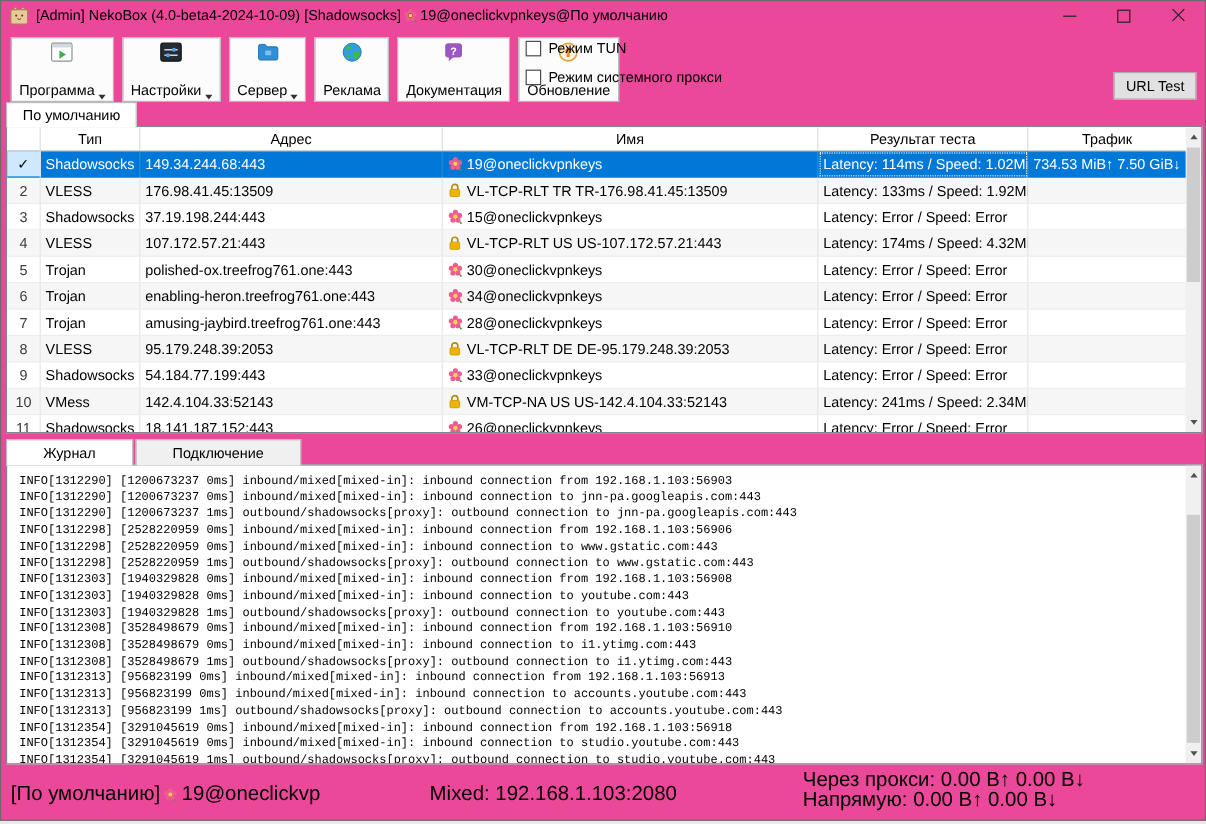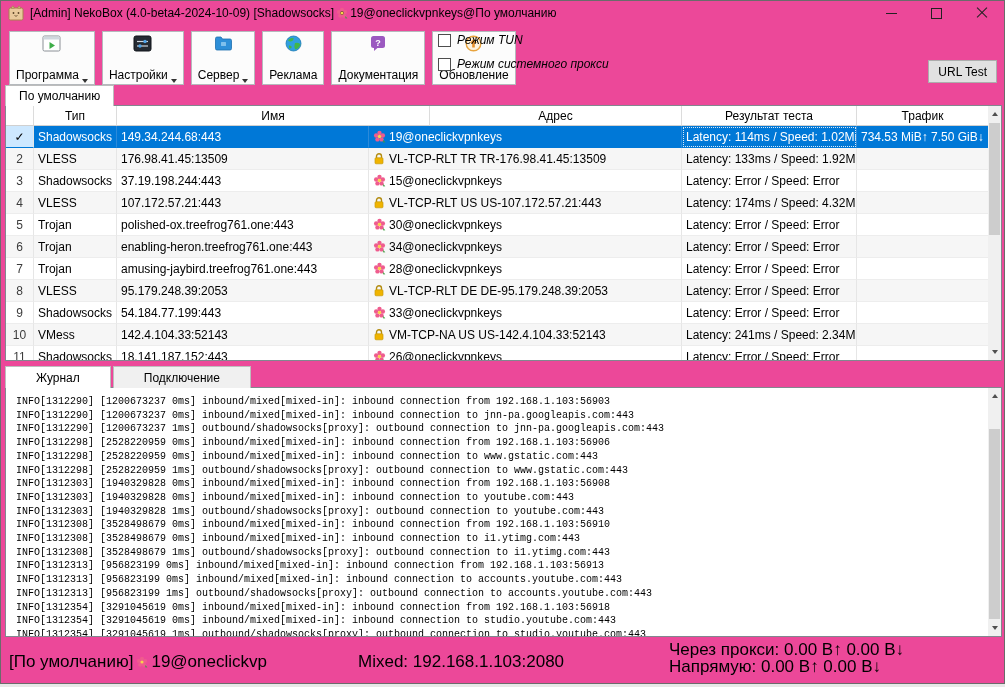--- a/index.html
+++ b/index.html
@@ -21,21 +21,21 @@
   .close-glyph::after{transform:rotate(-45deg);}
   
   .toolbar{position:absolute;top:24px;left:0;right:0;height:62px;}
   .tb-buttons{position:absolute;left:8px;top:6px;display:flex;gap:7px;}
   .tbtn{border:1px solid #b5b9bd;background:#fcfcfc;height:54px;min-width:58px;padding:3px 6px 2px;
     display:flex;flex-direction:column;align-items:center;justify-content:space-between;
     font-size:12px;color:#000;box-sizing:border-box;}
   .tbtn .lbl{display:flex;align-items:flex-end;gap:3px;white-space:nowrap;}
   .menu-arrow{width:0;height:0;border-left:3px solid transparent;border-right:3px solid transparent;
     border-top:4px solid #333;margin-bottom:1px;transform:translateY(2px);}
-  .tb-checks{position:absolute;left:437px;top:8px;display:flex;flex-direction:column;gap:10px;font-style:italic;}
+  .tb-checks{position:absolute;left:437px;top:8px;display:flex;flex-direction:column;gap:10px;}
   .chk{display:flex;align-items:center;gap:6px;font-size:12px;}
   .box{width:13px;height:13px;border:1px solid #4d4d4d;background:#fff;box-sizing:border-box;}
   .urltest{position:absolute;right:7px;top:35px;height:23px;padding:0 9px;background:#e1e1e1;
     border:1px solid #adadad;font-size:12px;font-family:"Liberation Sans",sans-serif;}
   
   .grouptab{position:absolute;top:84px;left:4px;height:20px;background:#fff;
     border:1px solid #bdbdbd;border-bottom:none;padding:0 13px;font-size:12px;
     display:flex;align-items:center;z-index:3;}
   
   .table-wrap{position:absolute;top:104px;left:4px;width:997px;height:256px;
@@ -203,22 +203,22 @@
     </div>
     <button class="urltest">URL Test</button>
   </div>
 
   <div class="grouptab">По умолчанию</div>
 
   <div class="table-wrap">
     <div class="thead">
       <div class="hc w0"></div>
       <div class="hc w1">Тип</div>
+      <div class="hc w2">Адрес</div>
       <div class="hc w3">Имя</div>
-      <div class="hc w2">Адрес</div>
       <div class="hc w4">Результат теста</div>
       <div class="hc w5">Трафик</div>
     </div>
     <div id="server-rows">
         <div class="trow sel">
           <div class="c c0 w0">✓</div>
           <div class="c c1 w1">Shadowsocks</div>
           <div class="c c2 w2">149.34.244.68:443</div>
           <div class="c c3 w3">
             <span class="icn">

